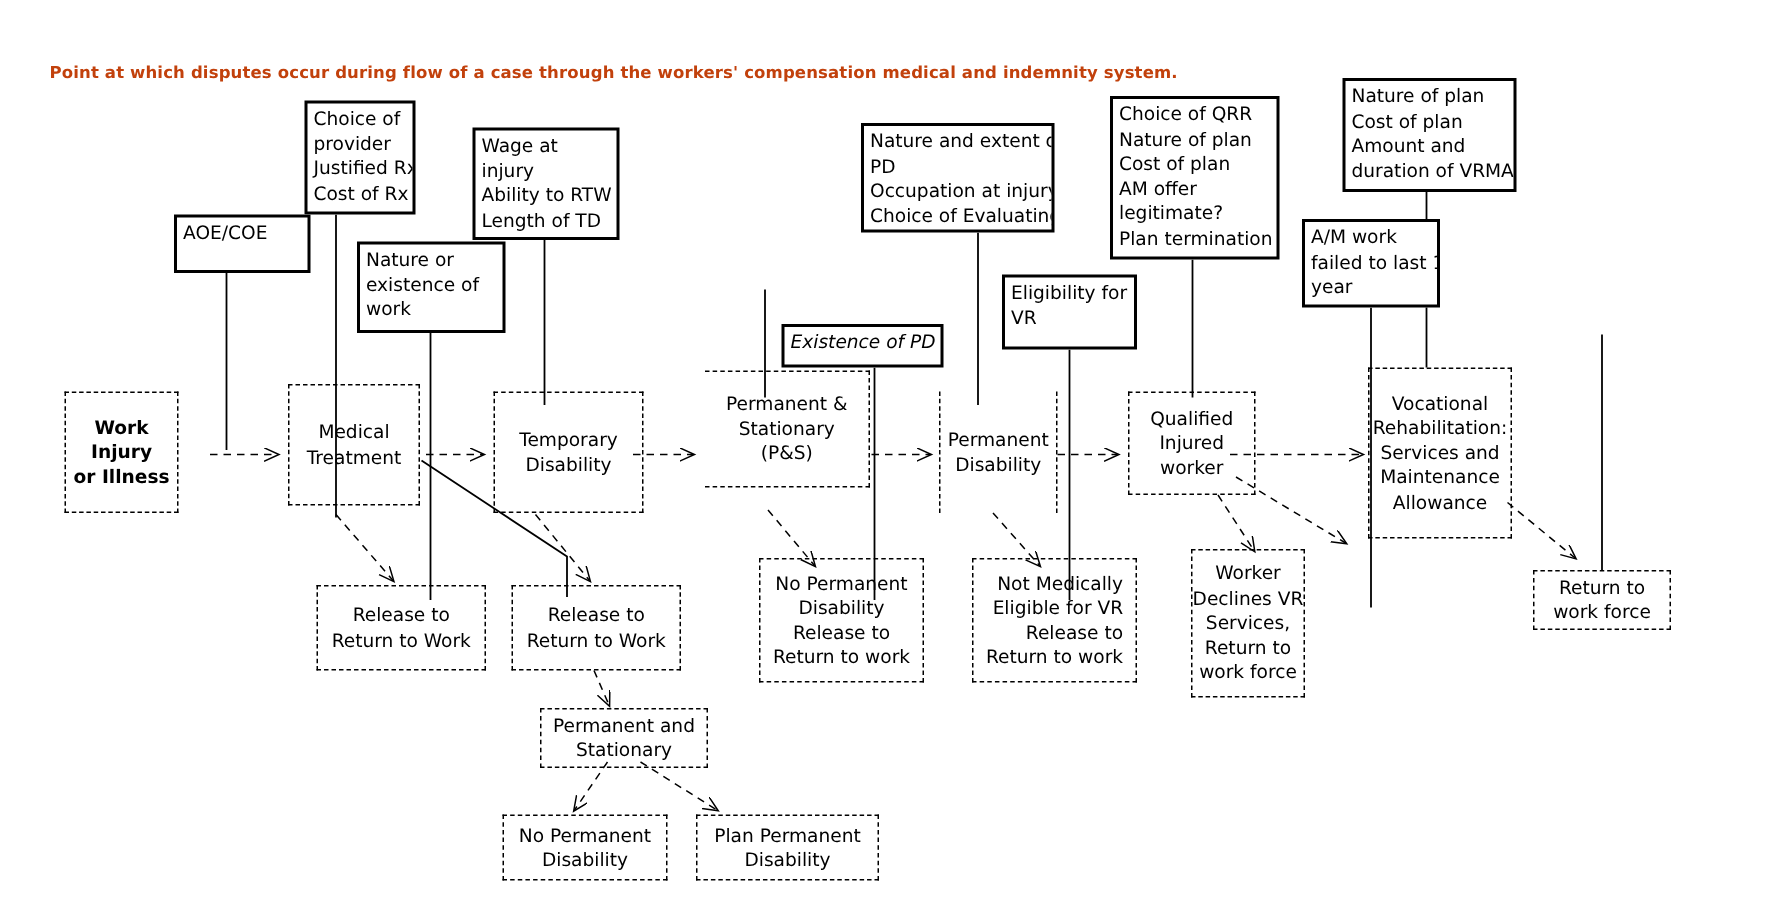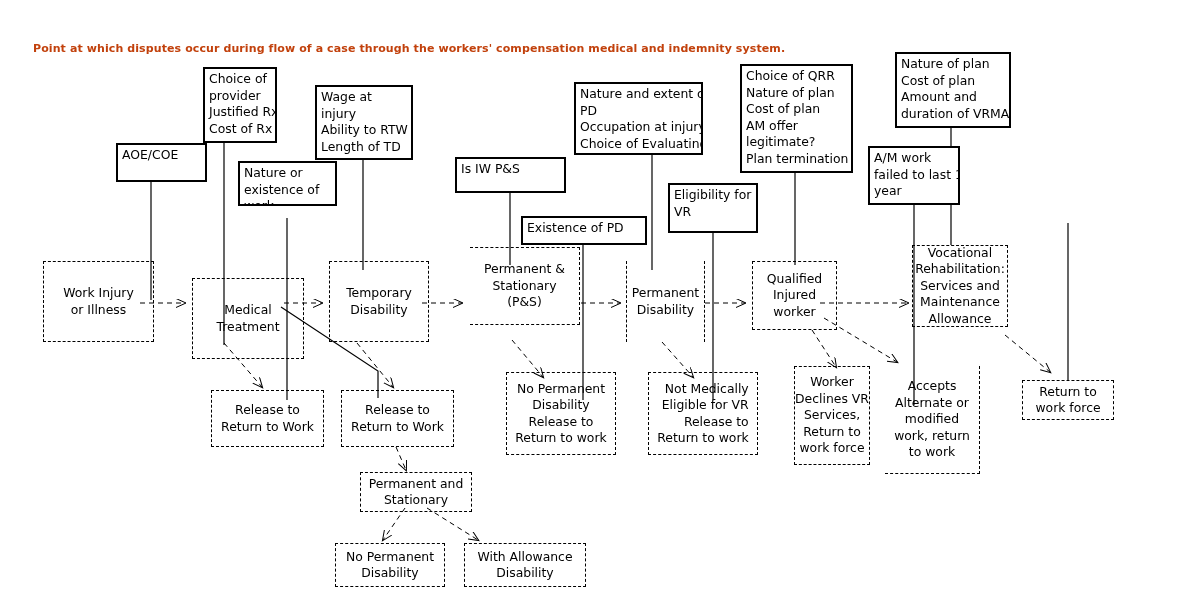--- a/index.html
+++ b/index.html
@@ -157,27 +157,26 @@
   <div class="node dispute" style="left:203px; top:67px; width:74px; height:76px;">Choice of
 provider
 Justified Rx
 Cost of Rx</div>
 
   <div class="node dispute" style="left:315px; top:85px; width:98px; height:75px;">Wage at
 injury
 Ability to RTW
 Length of TD</div>
 
-  <div class="node dispute" style="left:238px; top:161px; width:99px; height:45px;">Nature or
+  <div class="node dispute" style="left:238px; top:161px; width:99px; height:61px;">Nature or
 existence of
 work</div>
 
-  <div class="node dispute" style="left:455px; top:157px; width:111px; height:36px;">Is IW P&amp;S</div>
-
-  <div class="node dispute" style="left:521px; top:216px; width:126px; height:29px;">Existence of PD</div>
+
+  <div class="node dispute" style="left:521px; top:216px; width:108px; height:29px;font-style:italic;">Existence of PD</div>
 
   <div class="node dispute" style="left:574px; top:82px; width:129px; height:73px;">Nature and extent of
 PD
 Occupation at injury
 Choice of Evaluating
 physician</div>
 
   <div class="node dispute" style="left:668px; top:183px; width:90px; height:50px;">Eligibility for
 VR</div>
 
@@ -191,41 +190,41 @@
   <div class="node dispute" style="left:895px; top:52px; width:116px; height:76px;">Nature of plan
 Cost of plan
 Amount and
 duration of VRMA</div>
 
   <div class="node dispute" style="left:868px; top:146px; width:92px; height:59px;">A/M work
 failed to last 1
 year</div>
 
 
-  <div class="node process" style="left:43px; top:261px; width:111px; height:81px;">Work Injury
+  <div class="node process" style="left:43px; top:261px; width:76px; height:81px;font-weight:bold;">Work Injury
 or Illness</div>
 
-  <div class="node process" style="left:192px; top:278px; width:112px; height:81px;">Medical
+  <div class="node process" style="left:192px; top:256px; width:88px; height:81px;">Medical
 Treatment</div>
 
   <div class="node process" style="left:329px; top:261px; width:100px; height:81px;">Temporary
 Disability</div>
 
   <div class="node process noleft" style="left:470px; top:247px; width:110px; height:78px;">Permanent &amp;
 Stationary
 (P&amp;S)</div>
 
   <div class="node process vedges" style="left:626px; top:261px; width:79px; height:81px;">Permanent
 Disability</div>
 
   <div class="node process" style="left:752px; top:261px; width:85px; height:69px;">Qualified
 Injured
 worker</div>
 
-  <div class="node process" style="left:912px; top:245px; width:96px; height:82px;">Vocational
+  <div class="node process" style="left:912px; top:245px; width:96px; height:114px;">Vocational
 Rehabilitation:
 Services and
 Maintenance
 Allowance</div>
 
   <div class="node process" style="left:211px; top:390px; width:113px; height:57px;">Release to
 Return to Work</div>
 
   <div class="node process" style="left:341px; top:390px; width:113px; height:57px;">Release to
 Return to Work</div>
@@ -239,31 +238,26 @@
 Eligible for VR
 Release to
 Return to work</div>
 
   <div class="node process" style="left:794px; top:366px; width:76px; height:99px;">Worker
 Declines VR
 Services,
 Return to
 work force</div>
 
-  <div class="node process notop noleft" style="left:885px; top:366px; width:95px; height:108px;">Accepts
-Alternate or
-modified
-work, return
-to work</div>
 
   <div class="node process" style="left:1022px; top:380px; width:92px; height:40px;">Return to
 work force</div>
 
   <div class="node process" style="left:360px; top:472px; width:112px; height:40px;">Permanent and
 Stationary</div>
 
   <div class="node process" style="left:335px; top:543px; width:110px; height:44px;">No Permanent
 Disability</div>
 
-  <div class="node process" style="left:464px; top:543px; width:122px; height:44px;">With Allowance
+  <div class="node process" style="left:464px; top:543px; width:122px; height:44px;">Plan Permanent
 Disability</div>
 
 </div>
 
 </body></html>

